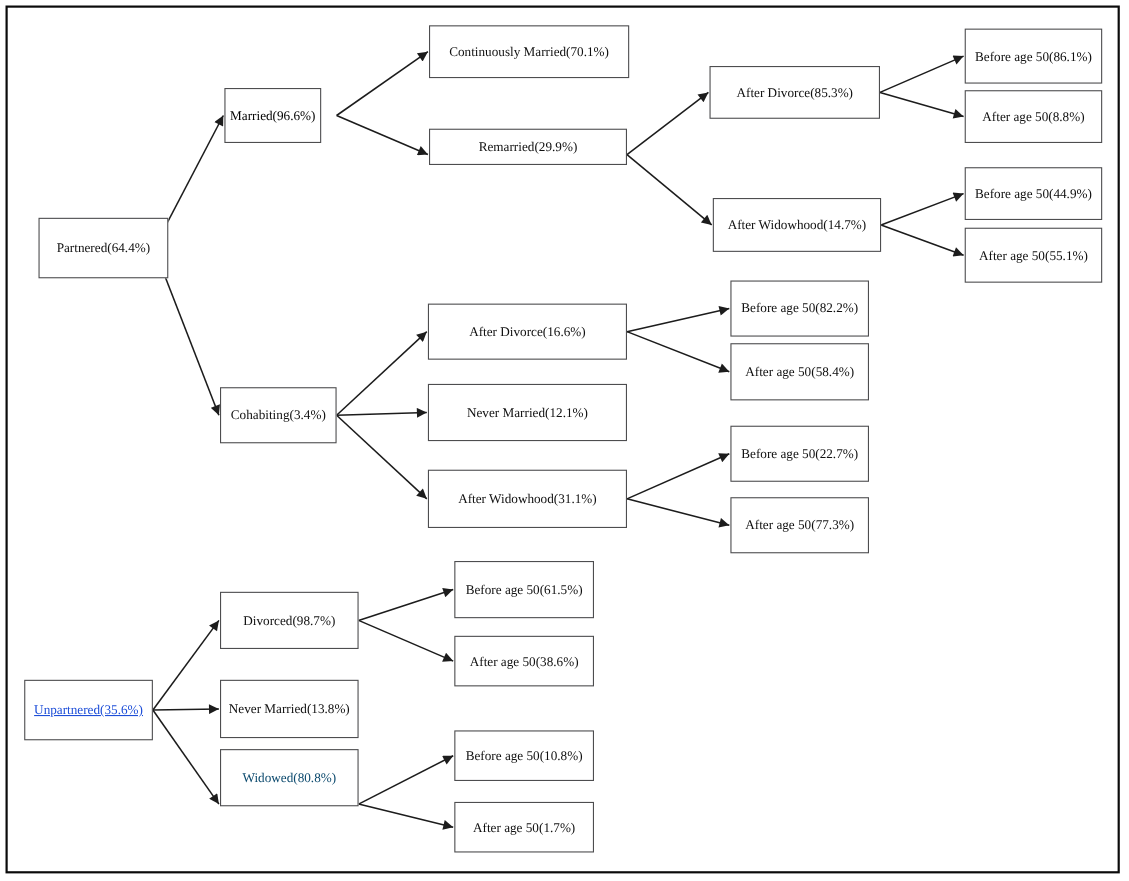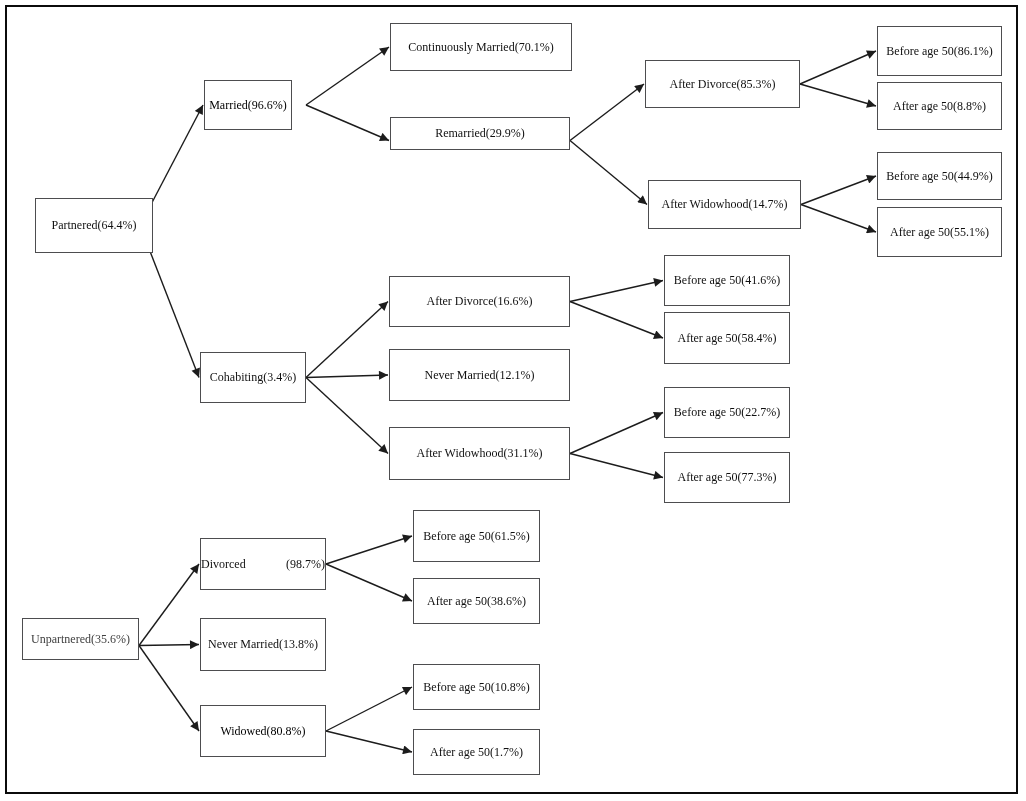--- a/index.html
+++ b/index.html
@@ -100,21 +100,21 @@
       <div class="node" style="left: 200px; top: 352px; width: 106px; height: 51px; color: rgb(16, 16, 16);">
         <span>Cohabiting</span>
         <span>(3.4%)</span>
       </div>
       <div class="node" style="left: 389px; top: 276px; width: 181px; height: 51px; color: rgb(16, 16, 16);">
         <span>After Divorce</span>
         <span>(16.6%)</span>
       </div>
       <div class="node" style="left: 664px; top: 255px; width: 126px; height: 51px; color: rgb(16, 16, 16);">
         <span>Before age 50</span>
-        <span>(41.6%)</span>
+        <span>(82.2%)</span>
       </div>
       <div class="node" style="left: 664px; top: 312px; width: 126px; height: 52px; color: rgb(16, 16, 16);">
         <span>After age 50</span>
         <span>(58.4%)</span>
       </div>
       <div class="node" style="left: 389px; top: 349px; width: 181px; height: 52px; color: rgb(16, 16, 16);">
         <span>Never Married</span>
         <span>(12.1%)</span>
       </div>
       <div class="node" style="left: 389px; top: 427px; width: 181px; height: 53px; color: rgb(16, 16, 16);">
@@ -122,41 +122,41 @@
         <span>(31.1%)</span>
       </div>
       <div class="node" style="left: 664px; top: 387px; width: 126px; height: 51px; color: rgb(16, 16, 16);">
         <span>Before age 50</span>
         <span>(22.7%)</span>
       </div>
       <div class="node" style="left: 664px; top: 452px; width: 126px; height: 51px; color: rgb(16, 16, 16);">
         <span>After age 50</span>
         <span>(77.3%)</span>
       </div>
-      <div class="node" style="left: 22px; top: 618px; width: 117px; height: 42px; color: #404040;">
+      <div class="node" style="left: 22px; top: 618px; width: 117px; height: 55px; color: #1d4ed8; text-decoration: underline;">
         <span>Unpartnered</span>
         <span>(35.6%)</span>
       </div>
-      <div class="node" style="left: 200px; top: 538px; width: 126px; height: 52px; color: rgb(16, 16, 16); justify-content: space-between;">
+      <div class="node" style="left: 200px; top: 538px; width: 126px; height: 52px; color: rgb(16, 16, 16);">
         <span>Divorced</span>
         <span>(98.7%)</span>
       </div>
       <div class="node" style="left: 413px; top: 510px; width: 127px; height: 52px; color: rgb(16, 16, 16);">
         <span>Before age 50</span>
         <span>(61.5%)</span>
       </div>
       <div class="node" style="left: 413px; top: 578px; width: 127px; height: 46px; color: rgb(16, 16, 16);">
         <span>After age 50</span>
         <span>(38.6%)</span>
       </div>
       <div class="node" style="left: 200px; top: 618px; width: 126px; height: 53px; color: rgb(16, 16, 16);">
         <span>Never Married</span>
         <span>(13.8%)</span>
       </div>
-      <div class="node" style="left: 200px; top: 705px; width: 126px; height: 52px; color: #000000;">
+      <div class="node" style="left: 200px; top: 681px; width: 126px; height: 52px; color: #0c4a6e;">
         <span>Widowed</span>
         <span>(80.8%)</span>
       </div>
       <div class="node" style="left: 413px; top: 664px; width: 127px; height: 46px; color: rgb(16, 16, 16);">
         <span>Before age 50</span>
         <span>(10.8%)</span>
       </div>
       <div class="node" style="left: 413px; top: 729px; width: 127px; height: 46px; color: rgb(16, 16, 16);">
         <span>After age 50</span>
         <span>(1.7%)</span>

